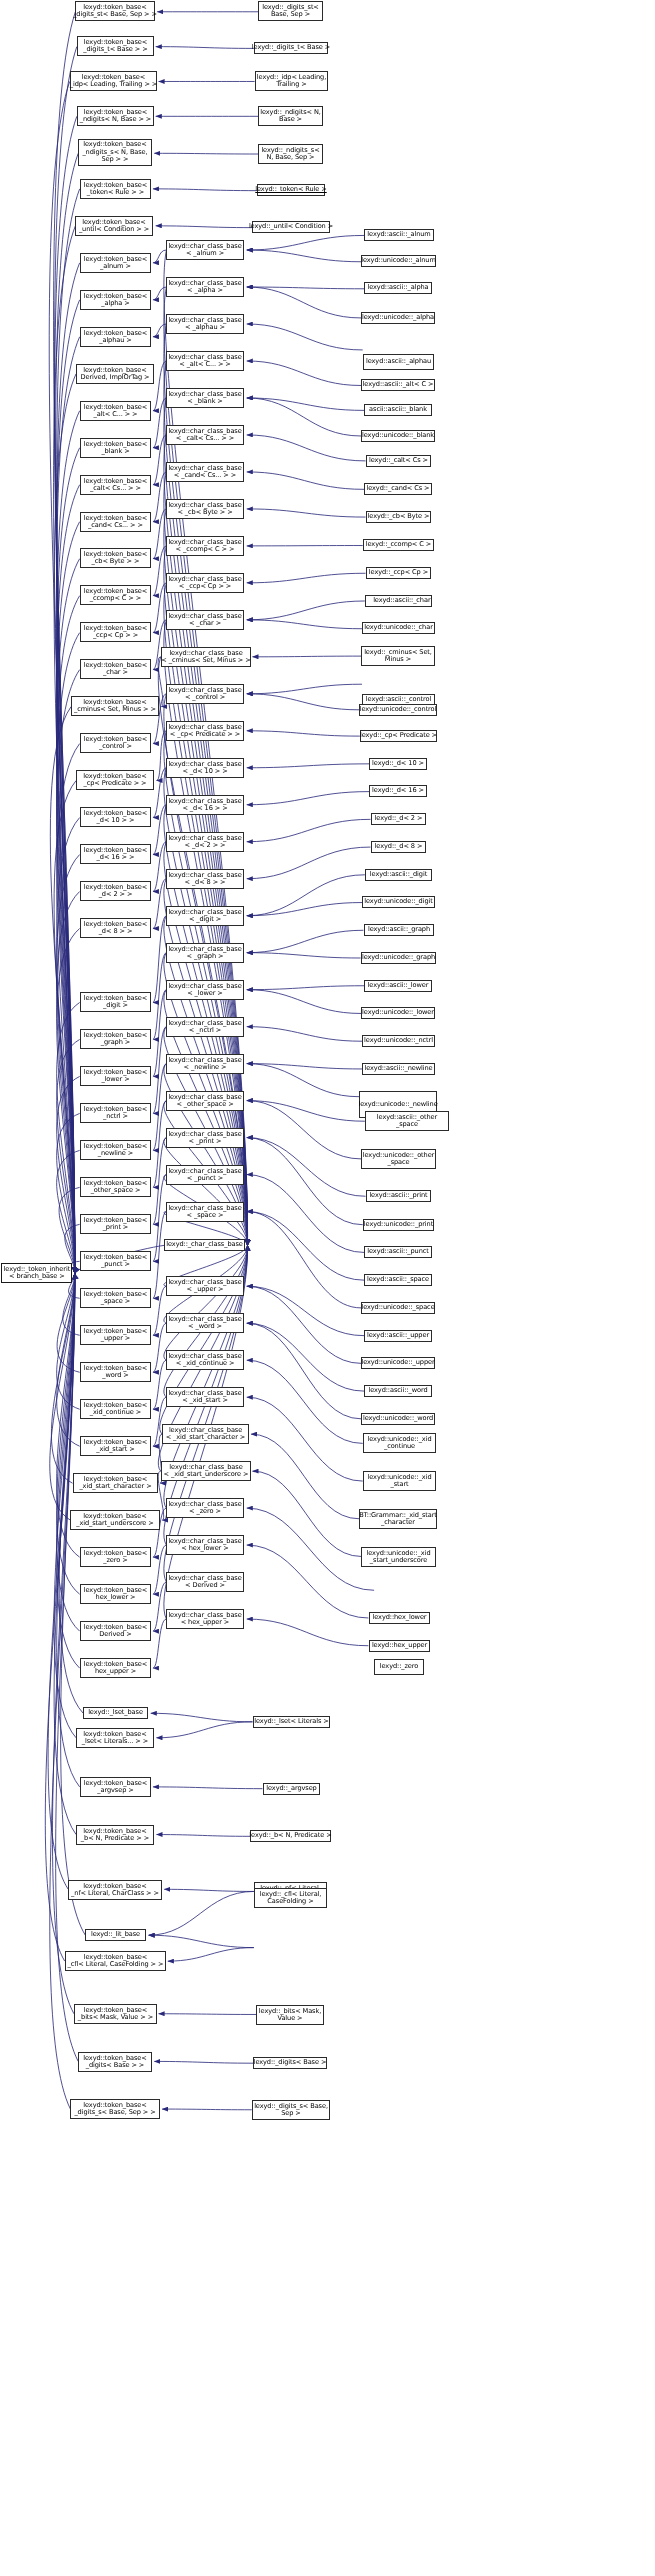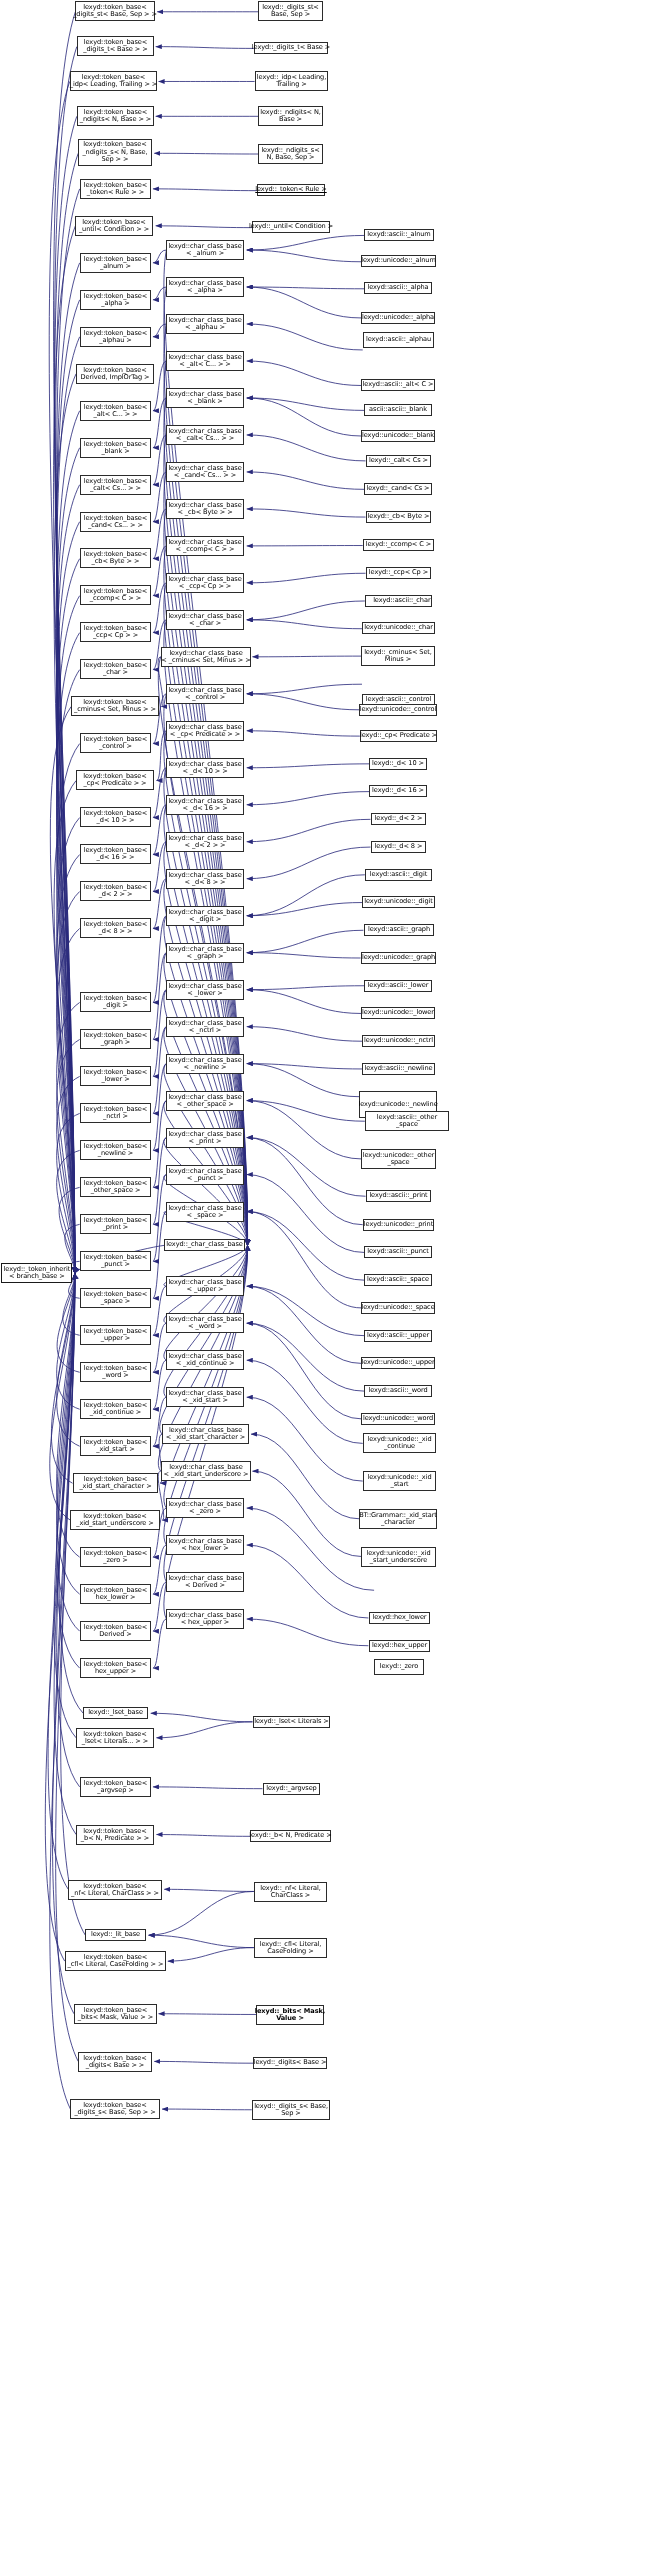--- a/index.html
+++ b/index.html
@@ -450,21 +450,21 @@
       <div class="node" style="left: 258px; top: 106px; width: 65px; height: 20px;">lexyd::_ndigits&lt; N,
 Base &gt;</div>
       <div class="node" style="left: 258px; top: 144px; width: 65px; height: 20px;">lexyd::_ndigits_s&lt;
 N, Base, Sep &gt;</div>
       <div class="node" style="left: 257px; top: 184px; width: 68px; height: 12px; text-decoration: underline;">lexyd::_token&lt; Rule &gt;</div>
       <div class="node" style="left: 252px; top: 221px; width: 78px; height: 12px;">lexyd::_until&lt; Condition &gt;</div>
       <div class="node" style="left: 364px; top: 229px; width: 70px; height: 12px;">lexyd::ascii::_alnum</div>
       <div class="node" style="left: 361px; top: 255px; width: 75px; height: 12px;">lexyd::unicode::_alnum</div>
       <div class="node" style="left: 364px; top: 282px; width: 68px; height: 12px;">lexyd::ascii::_alpha</div>
       <div class="node" style="left: 361px; top: 312px; width: 74px; height: 12px;">lexyd::unicode::_alpha</div>
-      <div class="node" style="left: 363px; top: 332px; width: 71px; height: 16px;">lexyd::ascii::_alphau</div>
+      <div class="node" style="left: 363px; top: 354px; width: 71px; height: 16px;">lexyd::ascii::_alphau</div>
       <div class="node" style="left: 361px; top: 379px; width: 74px; height: 12px;">lexyd::ascii::_alt&lt; C &gt;</div>
       <div class="node" style="left: 364px; top: 404px; width: 68px; height: 12px;">ascii::ascii::_blank</div>
       <div class="node" style="left: 361px; top: 430px; width: 74px; height: 12px;">lexyd::unicode::_blank</div>
       <div class="node" style="left: 366px; top: 455px; width: 65px; height: 12px;">lexyd::_calt&lt; Cs &gt;</div>
       <div class="node" style="left: 364px; top: 483px; width: 68px; height: 12px;">lexyd::_cand&lt; Cs &gt;</div>
       <div class="node" style="left: 366px; top: 511px; width: 65px; height: 12px;">lexyd::_cb&lt; Byte &gt;</div>
       <div class="node" style="left: 363px; top: 539px; width: 71px; height: 12px;">lexyd::_ccomp&lt; C &gt;</div>
       <div class="node" style="left: 366px; top: 567px; width: 65px; height: 12px;">lexyd::_ccp&lt; Cp &gt;</div>
       <div class="node" style="left: 365px; top: 595px; width: 67px; height: 12px; padding-left: 8px;">lexyd::ascii::_char</div>
       <div class="node" style="left: 362px; top: 622px; width: 73px; height: 12px;">lexyd::unicode::_char</div>
@@ -508,22 +508,22 @@
       <div class="node" style="left: 361px; top: 1547px; width: 75px; height: 20px;">lexyd::unicode::_xid
 _start_underscore</div>
       <div class="node" style="left: 374px; top: 1659px; width: 50px; height: 16px;">lexyd::_zero</div>
       <div class="node" style="left: 369px; top: 1612px; width: 61px; height: 12px;">lexyd::hex_lower</div>
       <div class="node" style="left: 369px; top: 1640px; width: 61px; height: 12px;">lexyd::hex_upper</div>
       <div class="node" style="left: 253px; top: 1716px; width: 77px; height: 12px;">lexyd::_lset&lt; Literals &gt;</div>
       <div class="node" style="left: 263px; top: 1783px; width: 57px; height: 12px;">lexyd::_argvsep</div>
       <div class="node" style="left: 250px; top: 1830px; width: 81px; height: 12px;">lexyd::_b&lt; N, Predicate &gt;</div>
       <div class="node" style="left: 254px; top: 1882px; width: 73px; height: 20px;">lexyd::_nf&lt; Literal,
 CharClass &gt;</div>
-      <div class="node" style="left: 254px; top: 1938px; width: 73px; height: 20px; text-align: center;">lexyd::_cfl&lt; Literal,
+      <div class="node" style="left: 254px; top: 1888px; width: 73px; height: 20px; text-align: center;">lexyd::_cfl&lt; Literal,
 CaseFolding &gt;</div>
-      <div class="node" style="left: 256px; top: 2005px; width: 68px; height: 20px; font-weight: bold;">lexyd::_bits&lt; Mask,
+      <div class="node" style="left: 256px; top: 2005px; width: 68px; height: 20px;">lexyd::_bits&lt; Mask,
 Value &gt;</div>
       <div class="node" style="left: 253px; top: 2057px; width: 74px; height: 12px;">lexyd::_digits&lt; Base &gt;</div>
       <div class="node" style="left: 252px; top: 2100px; width: 78px; height: 20px;">lexyd::_digits_s&lt; Base,
 Sep &gt;</div>
     </div>
 </div>
 
 
 </body></html>

